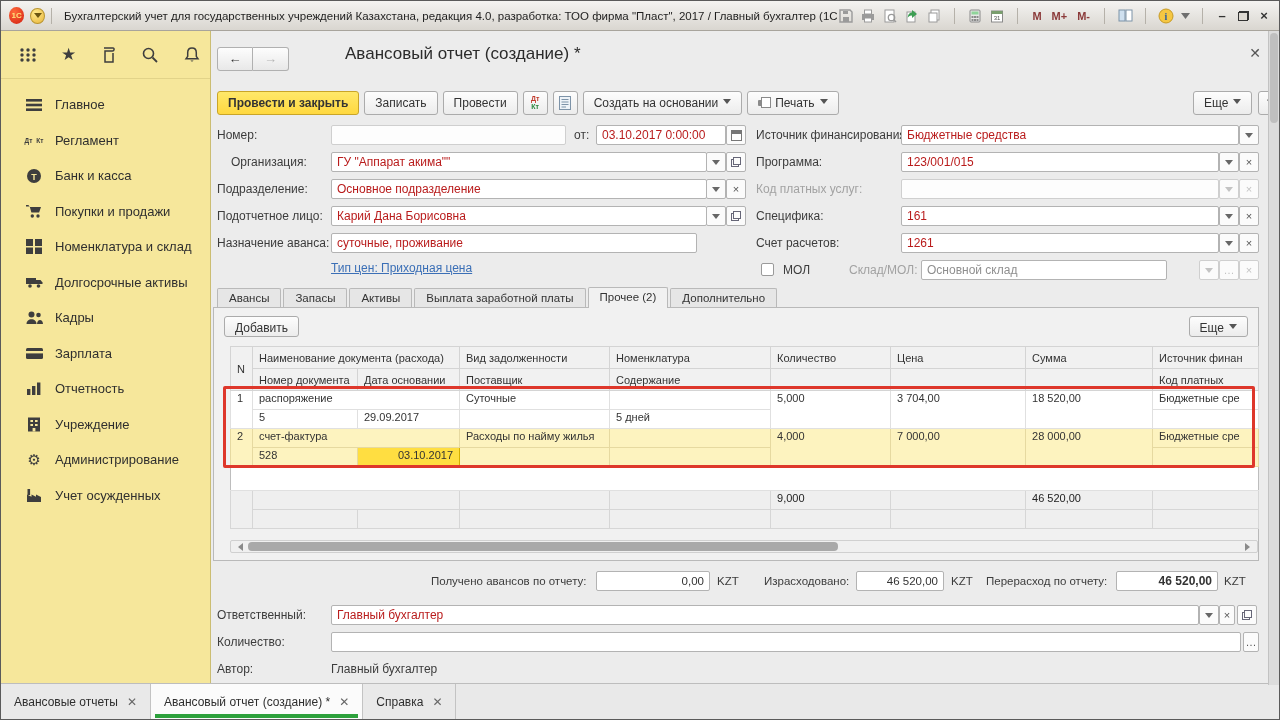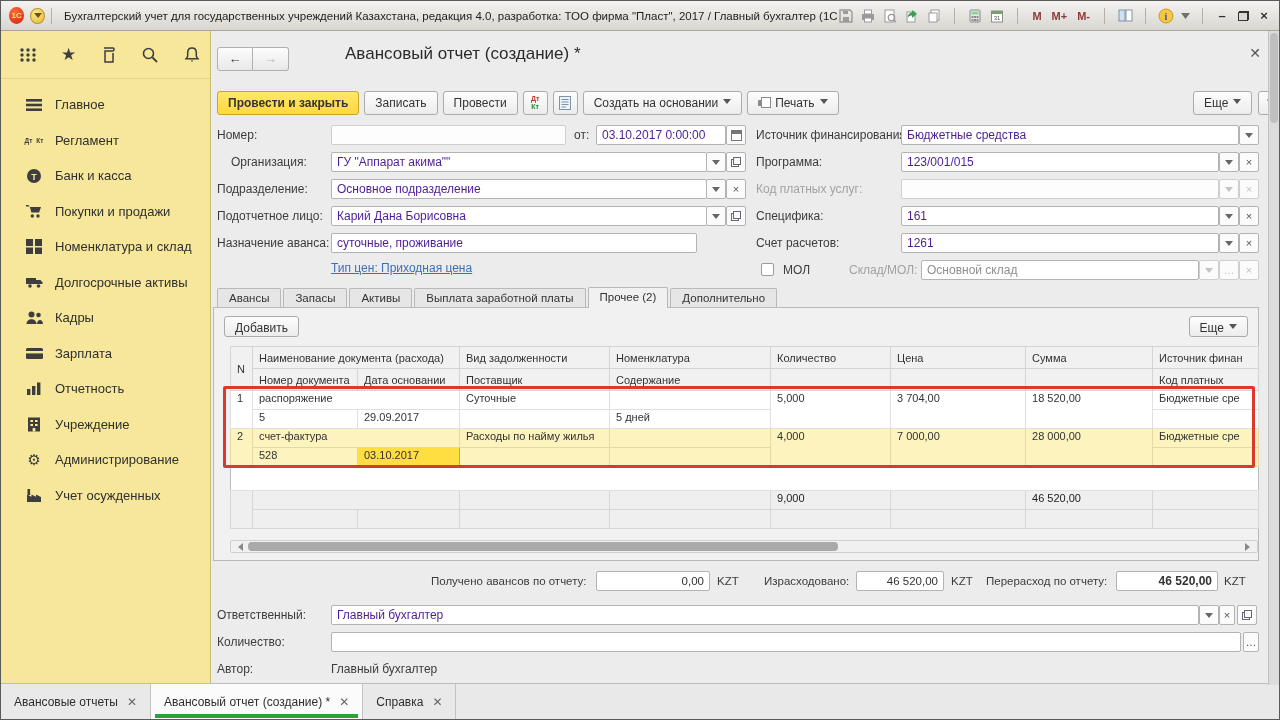--- a/index.html
+++ b/index.html
@@ -60,21 +60,21 @@
   .dtkt-btn .dt { color:#c0392b; } .dtkt-btn .kt { color:#27843c; }
   .tb-right { position:absolute; top:60px; left:982px; display:flex; gap:6px; }
   .printer-g { display:inline-block; width:13px; height:11px; position:relative; margin-right:4px; vertical-align:-1px; }
   .printer-g::before { content:""; position:absolute; left:0; top:3px; width:13px; height:6px; background:#8a8a8a; border-radius:1px; }
   .printer-g::after { content:""; position:absolute; left:2.5px; top:0; width:8px; height:9px; background:#fff; border:1px solid #8a8a8a; }
 
   
   .lbl { position:absolute; height:20px; line-height:20px; font-size:12px; color:#3c3c3c; white-space:nowrap; }
   .lbl.dis { color:#a2a2a2; }
   .box { position:absolute; height:20px; background:#fff; border:1px solid #b3b3b3; border-radius:2px;
-    font-size:12px; line-height:18px; padding:0 5px; color:#4c1d95; overflow:hidden; white-space:nowrap; }
+    font-size:12px; line-height:18px; padding:0 5px; color:#b91c1c; overflow:hidden; white-space:nowrap; }
   .box.dis { color:#8f8f8f; }
   .box.empty-dis { background:#fdfdfd; border-color:#cfcfcf; }
   .sq { position:absolute; width:20px; height:20px; border:1px solid #b3b3b3; background:#fbfbfb; border-radius:2px;
     display:flex; align-items:center; justify-content:center; font-size:11px; color:#555; cursor:pointer; }
   .sq.dis { color:#c3c3c3; border-color:#cfcfcf; }
   .sq .tri { border:4px solid transparent; border-top:5px solid #666; margin-top:4px; }
   .sq.dis .tri { border-top-color:#c3c3c3; }
   .openicon { position:relative; width:10px; height:10px; }
   .openicon::before { content:""; position:absolute; left:0; bottom:0; width:6px; height:6px; border:1px solid #667; }
   .openicon::after { content:""; position:absolute; right:0; top:0; width:6px; height:6px; border:1px solid #667; background:#fbfbfb; }
@@ -95,21 +95,21 @@
   
   table.grid { position:absolute; left:16px; top:38px; width:1028px; border-collapse:collapse; table-layout:fixed;
     background:#fff; font-size:11px; border:1px solid #bdbdbd; }
   table.grid col.c-n {width:22px} col.c-num{width:105px} col.c-date{width:102px} col.c-debt{width:150px}
   col.c-nom{width:161px} col.c-qty{width:120px} col.c-price{width:135px} col.c-sum{width:127px} col.c-src{width:106px}
   table.grid th { background:#F1F1F1; font-weight:normal; text-align:left; color:#333;
     border:1px solid #d4d4d4; padding:2px 6px; height:22px; white-space:nowrap; overflow:hidden; }
   table.grid td { border:1px solid #e0e0e0; padding:1px 6px; height:19px; white-space:nowrap; overflow:hidden; vertical-align:top; }
   table.grid td.num, table.grid th.num { text-align:left; }
   tr.sel td { background:#FDF3BF; border-color:#e6d9a0; }
-  td.cell-active { background:#FFDE41 !important; border:1px solid #d4af00 !important; }
+  td.cell-active { background:#FFDE41 !important; border:1px solid #d4af00 !important;text-align:right; }
   tr.spacer td { height:24px; border-left:none; border-right:none; background:#fff; }
   tr.totals td { background:#EFEFEF; border-color:#d6d6d6; color:#222; }
   .hscroll { position:absolute; left:16px; top:232px; width:1028px; height:13px; background:#F0F0F0; border:1px solid #d0d0d0; border-radius:2px; display:flex; align-items:center; }
   .hs-arrow { width:0; height:0; border:4px solid transparent; margin:0 3px; }
   .hs-left { border-right:5px solid #8a8a8a; }
   .hs-right { border-left:5px solid #8a8a8a; margin-left:auto; }
   .hs-thumb { width:590px; height:9px; background:#a9a9a9; border-radius:4px; margin-left:2px; }
 
   .red-annotation { position:absolute; left:12px; top:355px; width:1032px; height:82px;
     border:3px solid #DE372B; border-radius:2px; z-index:5; pointer-events:none; }
@@ -494,21 +494,21 @@
     <span class="lbl" style="left:545px;top:202px">Счет расчетов:</span>
     <div class="box" style="left:690px;top:202px;width:318px">1261</div>
     <span class="sq" style="left:1008px;top:202px">
         <span class="tri"></span>
       </span>
     <span class="sq" style="left:1028px;top:202px">×</span>
 
     <span class="cb" style="left:550px;top:232px"></span>
     <span class="lbl" style="left:572px;top:229px">МОЛ</span>
     <span class="lbl dis" style="left:638px;top:229px">Склад/МОЛ:</span>
-    <div class="box dis" style="left:710px;top:229px;width:278px">Основной склад</div>
+    <div class="box dis" style="left:710px;top:229px;width:246px">Основной склад</div>
     <span class="sq dis" style="left:988px;top:229px">
         <span class="tri"></span>
       </span>
     <span class="sq dis" style="left:1008px;top:229px">…</span>
     <span class="sq dis" style="left:1028px;top:229px">×</span>
 
     <div class="tabs">
       <div class="tab">Авансы</div>
       <div class="tab">Запасы</div>
       <div class="tab">Активы</div>

